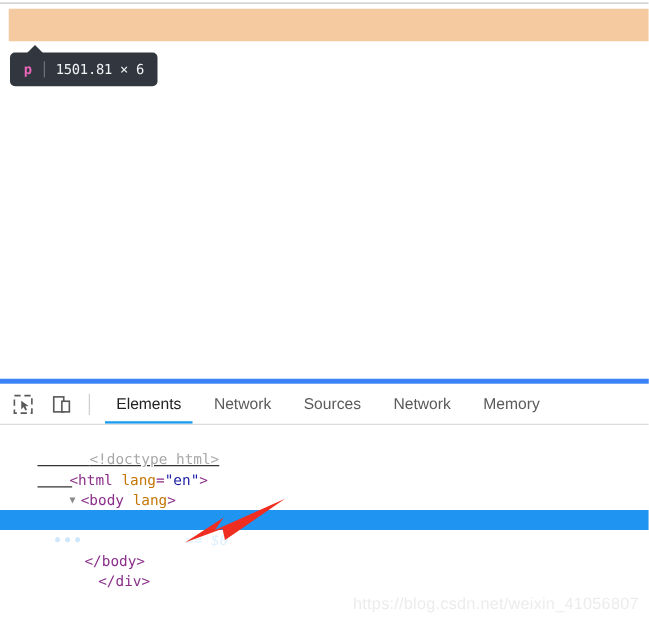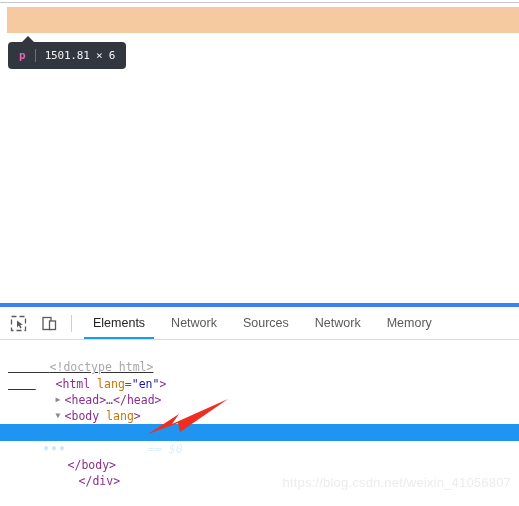--- a/index.html
+++ b/index.html
@@ -276,31 +276,28 @@
         </div>
       <div class="dt-tab">
           <span>Memory</span>
         </div>
 
     </div>
   </div>
 
   <div class="dom-tree">
 
-    <div class="dom-row" style="padding-left:8px;text-decoration:underline;">
+    <div class="dom-row" style="padding-left:30px;text-decoration:underline;">
       <span class="dom-text tok-doctype">&lt;!doctype html&gt;</span>
     </div>
 
     <div class="dom-row" style="padding-left:14px;">
       <span class="dom-text tok-punc"><span style="color:#8b2f8b">&lt;html</span> <span style="color:#c47607">lang</span><span style="color:#8b2f8b">=</span><span style="color:#1a1aa6">"en"</span><span style="color:#8b2f8b">&gt;</span></span>
     </div>
 
-    <div class="dom-row" style="padding-left:14px;">
-      <span class="twisty">▶</span><span class="dom-text tok-punc"><span style="color:#8b2f8b">&lt;head</span><span style="color:#8b2f8b">&gt;</span>…<span style="color:#8b2f8b">&lt;/head</span><span style="color:#8b2f8b">&gt;</span></span>
-    </div>
 
     <div class="dom-row" style="padding-left:14px;">
       <span class="twisty">▼</span><span class="dom-text tok-punc"><span style="color:#8b2f8b">&lt;body</span> <span style="color:#c47607">lang</span><span style="color:#8b2f8b">&gt;</span></span>
     </div>
 
     <div class="dom-row" style="padding-left:28px;">
       <span class="twisty">▼</span><span class="dom-text tok-punc"><span style="color:#8b2f8b">&lt;div</span> <span style="color:#c47607">id</span><span style="color:#8b2f8b">=</span><span style="color:#1a1aa6">"testdiv"</span><span style="color:#8b2f8b">&gt;</span></span>
     </div>
 
     <div class="dom-row selected">

